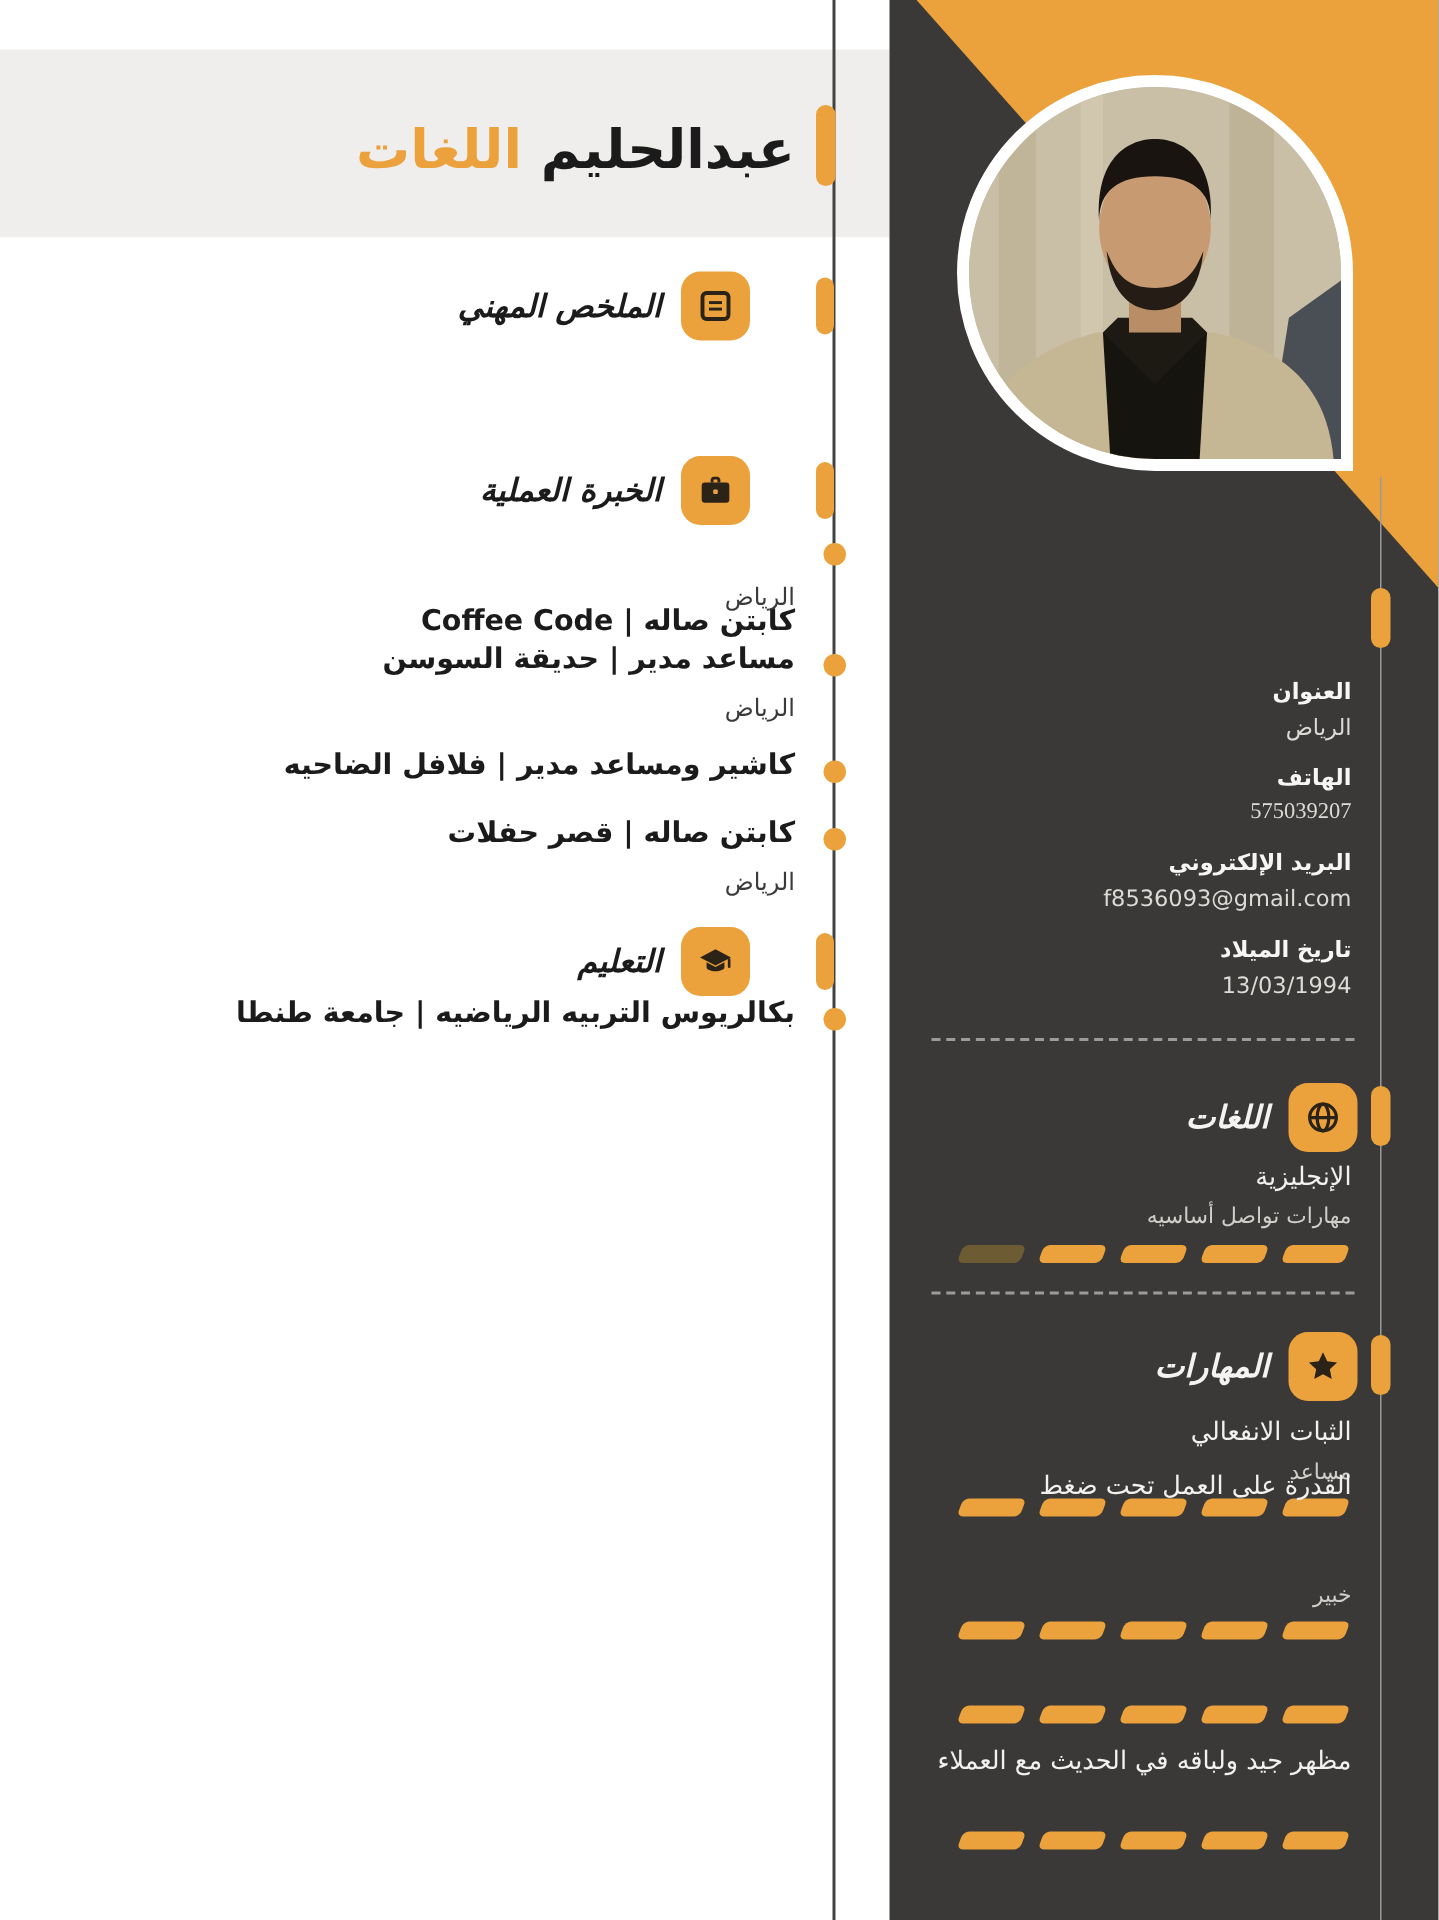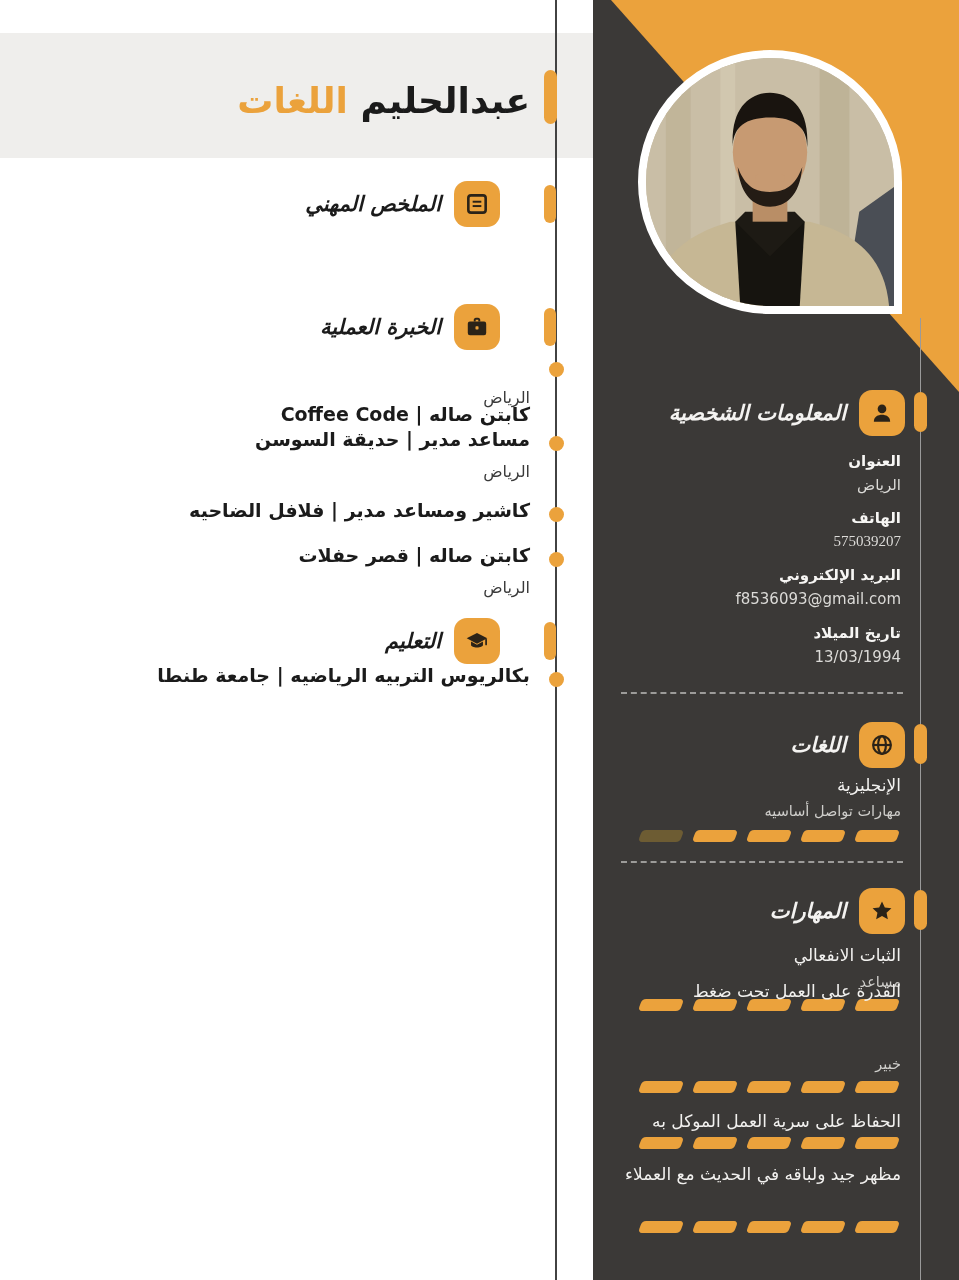--- a/index.html
+++ b/index.html
@@ -168,29 +168,20 @@
         <path d="M36 66 L64 66 L62 100 L38 100 Z" fill="#16140F"></path>
         <path d="M36 66 L50 80 L64 66 L60 62 L40 62 Z" fill="#1D1A14"></path>
         <rect x="43" y="52" width="14" height="14" fill="#B98E66"></rect>
         <ellipse cx="50" cy="38" rx="15" ry="18.5" fill="#C79A72"></ellipse>
         <path d="M35 36 C34 20 42 14 50 14 C58 14 66 20 65 36 C65 28 60 24 50 24 C40 24 35 28 35 36 Z" fill="#19140F"></path>
         <path d="M37 44 C38 56 44 60 50 60 C56 60 62 56 63 44 C60 52 56 54 50 54 C44 54 40 52 37 44 Z" fill="#241C15"></path>
         <rect x="44" y="47" width="12" height="3" rx="1.5" fill="#C79A72"></rect>
       </svg>
     </div>
 
-    <div class="sec-head dhead" style="top:390px;">
-      <span class="iconsq">
-        <svg viewBox="0 0 24 24">
-          <circle cx="12" cy="8.2" r="4" stroke="none"></circle>
-          <path stroke="none" d="M4.5 19.5c0-4.2 4-6 7.5-6s7.5 1.8 7.5 6v.5h-15v-.5z"></path>
-        </svg>
-      </span>
-      <span class="ttl">المعلومات الشخصية</span>
-    </div>
   </div>
   <div class="pill d" style="top:392px;"></div>
 
   <div class="dlabel" style="top:452px;">العنوان</div>
   <div class="dvalue" style="top:476px;">الرياض</div>
   <div class="dlabel" style="top:509px;">الهاتف</div>
   <div class="dvalue" style="top:533px;font-family:Liberation Serif, serif;">575039207</div>
   <div class="dlabel" style="top:566px;">البريد الإلكتروني</div>
   <div class="dvalue" style="top:590px;">f8536093@gmail.com</div>
   <div class="dlabel" style="top:624px;">تاريخ الميلاد</div>
@@ -245,21 +236,20 @@
   <div class="skill-name" style="top:978px;">القدرة على العمل تحت ضغط</div>
   <div class="litem-level" style="top:1056px;">خبير</div>
   <div class="bar" style="top:1081px;">
       <span class="seg filled"></span>
       <span class="seg filled"></span>
       <span class="seg filled"></span>
       <span class="seg filled"></span>
       <span class="seg filled"></span>
     </div>
 
-  <div class="skill-name" style="top:1108px;">الحفاظ على سرية العمل الموكل به</div>
   <div class="bar" style="top:1137px;">
       <span class="seg filled"></span>
       <span class="seg filled"></span>
       <span class="seg filled"></span>
       <span class="seg filled"></span>
       <span class="seg filled"></span>
     </div>
 
   <div class="skill-name" style="top:1161px;">مظهر جيد ولباقه في الحديث مع العملاء</div>
   <div class="bar" style="top:1221px;">

